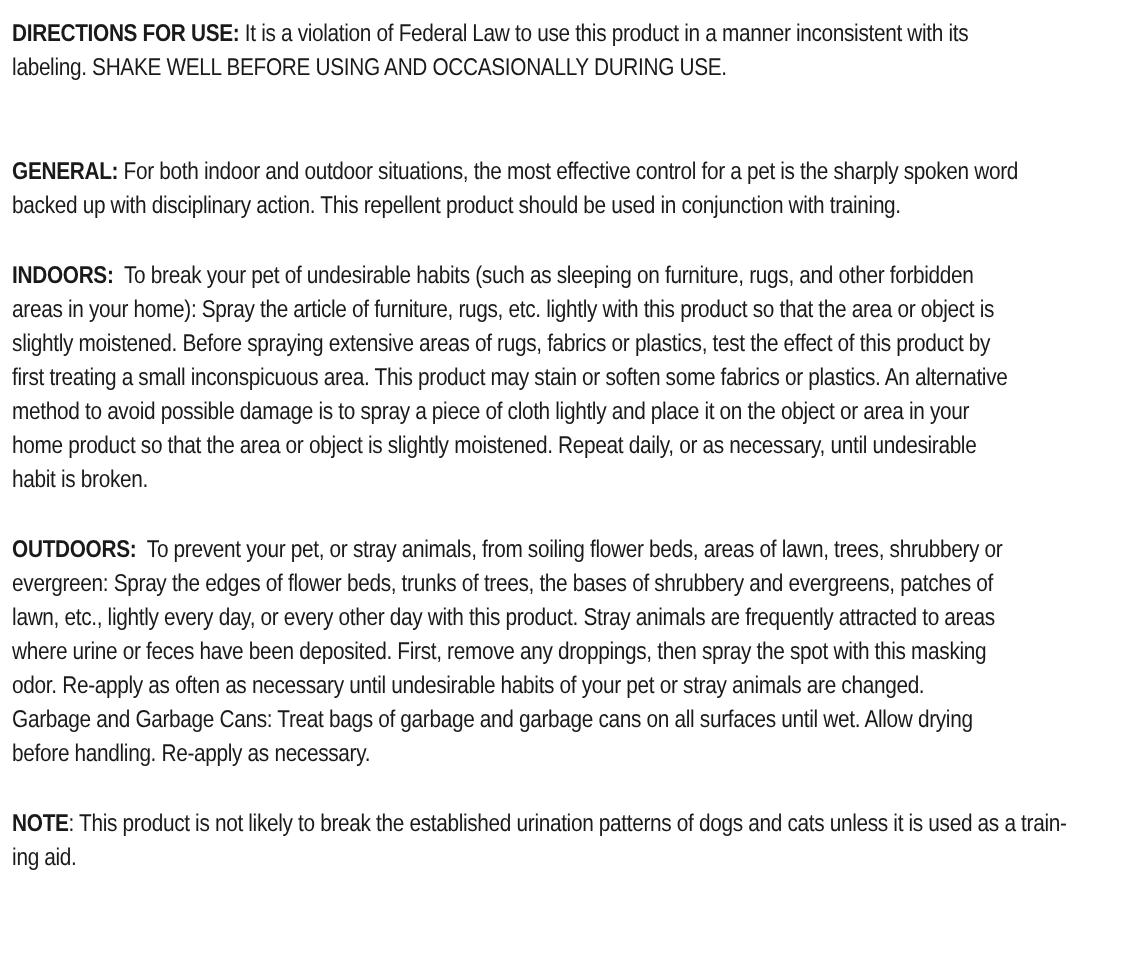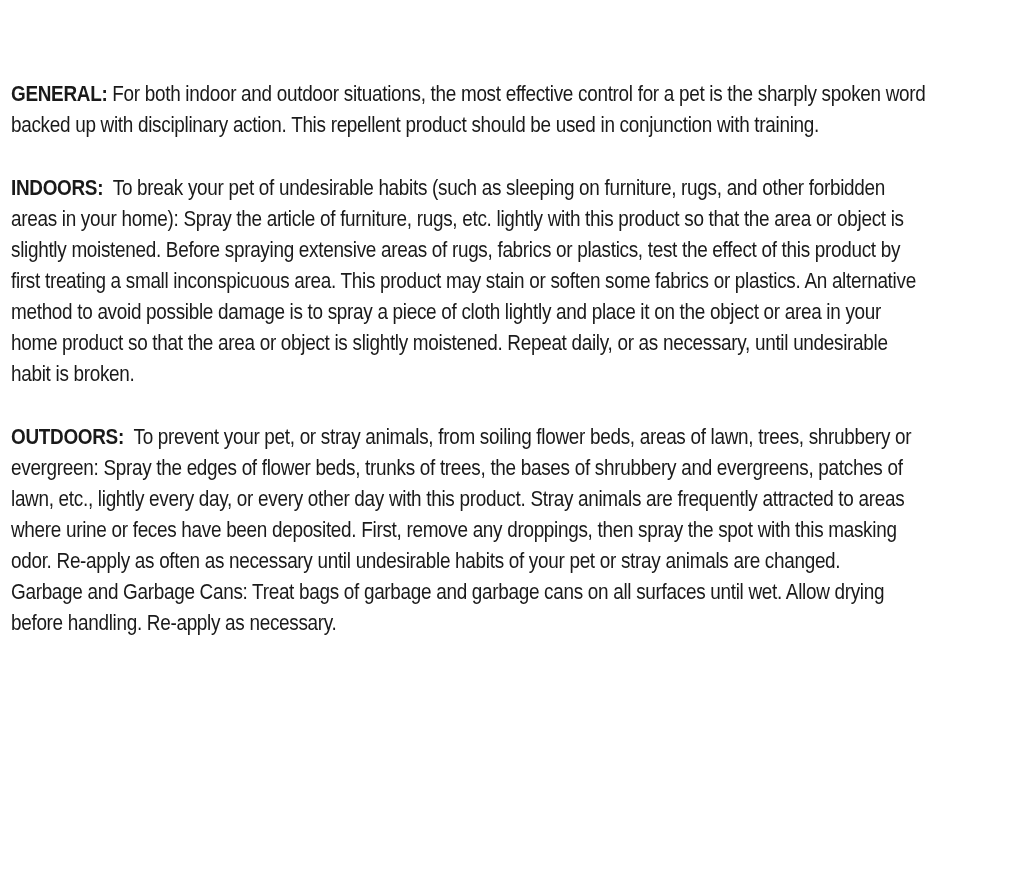--- a/index.html
+++ b/index.html
@@ -38,20 +38,24 @@
     .head {
       font-weight: bold;
     }
     .gap { height: 32px; }
   </style>
 </head>
 <body>
 
 <div class="doc">
 
+  <div class="para">
+    <span class="line"><span class="head">DIRECTIONS FOR USE:</span><span> It is a violation of Federal Law to use this product in a manner inconsistent with its</span></span>
+    <span class="line">labeling. SHAKE WELL BEFORE USING AND OCCASIONALLY DURING USE.</span>
+  </div>
   <div class="gap"></div>
 
   <div class="gap"></div>
 
   <div class="para">
     <span class="line"><span class="head">GENERAL:</span><span> For both indoor and outdoor situations, the most effective control for a pet is the sharply spoken word</span></span>
     <span class="line">backed up with disciplinary action. This repellent product should be used in conjunction with training.</span>
   </div>
   <div class="gap"></div>
 
@@ -70,14 +74,18 @@
     <span class="line"><span class="head">OUTDOORS:</span><span style="white-space:pre">  To prevent your pet, or stray animals, from soiling flower beds, areas of lawn, trees, shrubbery or</span></span>
     <span class="line">evergreen: Spray the edges of flower beds, trunks of trees, the bases of shrubbery and evergreens, patches of</span>
     <span class="line">lawn, etc., lightly every day, or every other day with this product. Stray animals are frequently attracted to areas</span>
     <span class="line">where urine or feces have been deposited. First, remove any droppings, then spray the spot with this masking</span>
     <span class="line">odor. Re-apply as often as necessary until undesirable habits of your pet or stray animals are changed.</span>
     <span class="line">Garbage and Garbage Cans: Treat bags of garbage and garbage cans on all surfaces until wet. Allow drying</span>
     <span class="line">before handling. Re-apply as necessary.</span>
   </div>
   <div class="gap"></div>
 
+  <div class="para">
+    <span class="line"><span class="head">NOTE</span><span>: This product is not likely to break the established urination patterns of dogs and cats unless it is used as a train-</span></span>
+    <span class="line">ing aid.</span>
+  </div>
 
 </div>
 
 </body></html>

